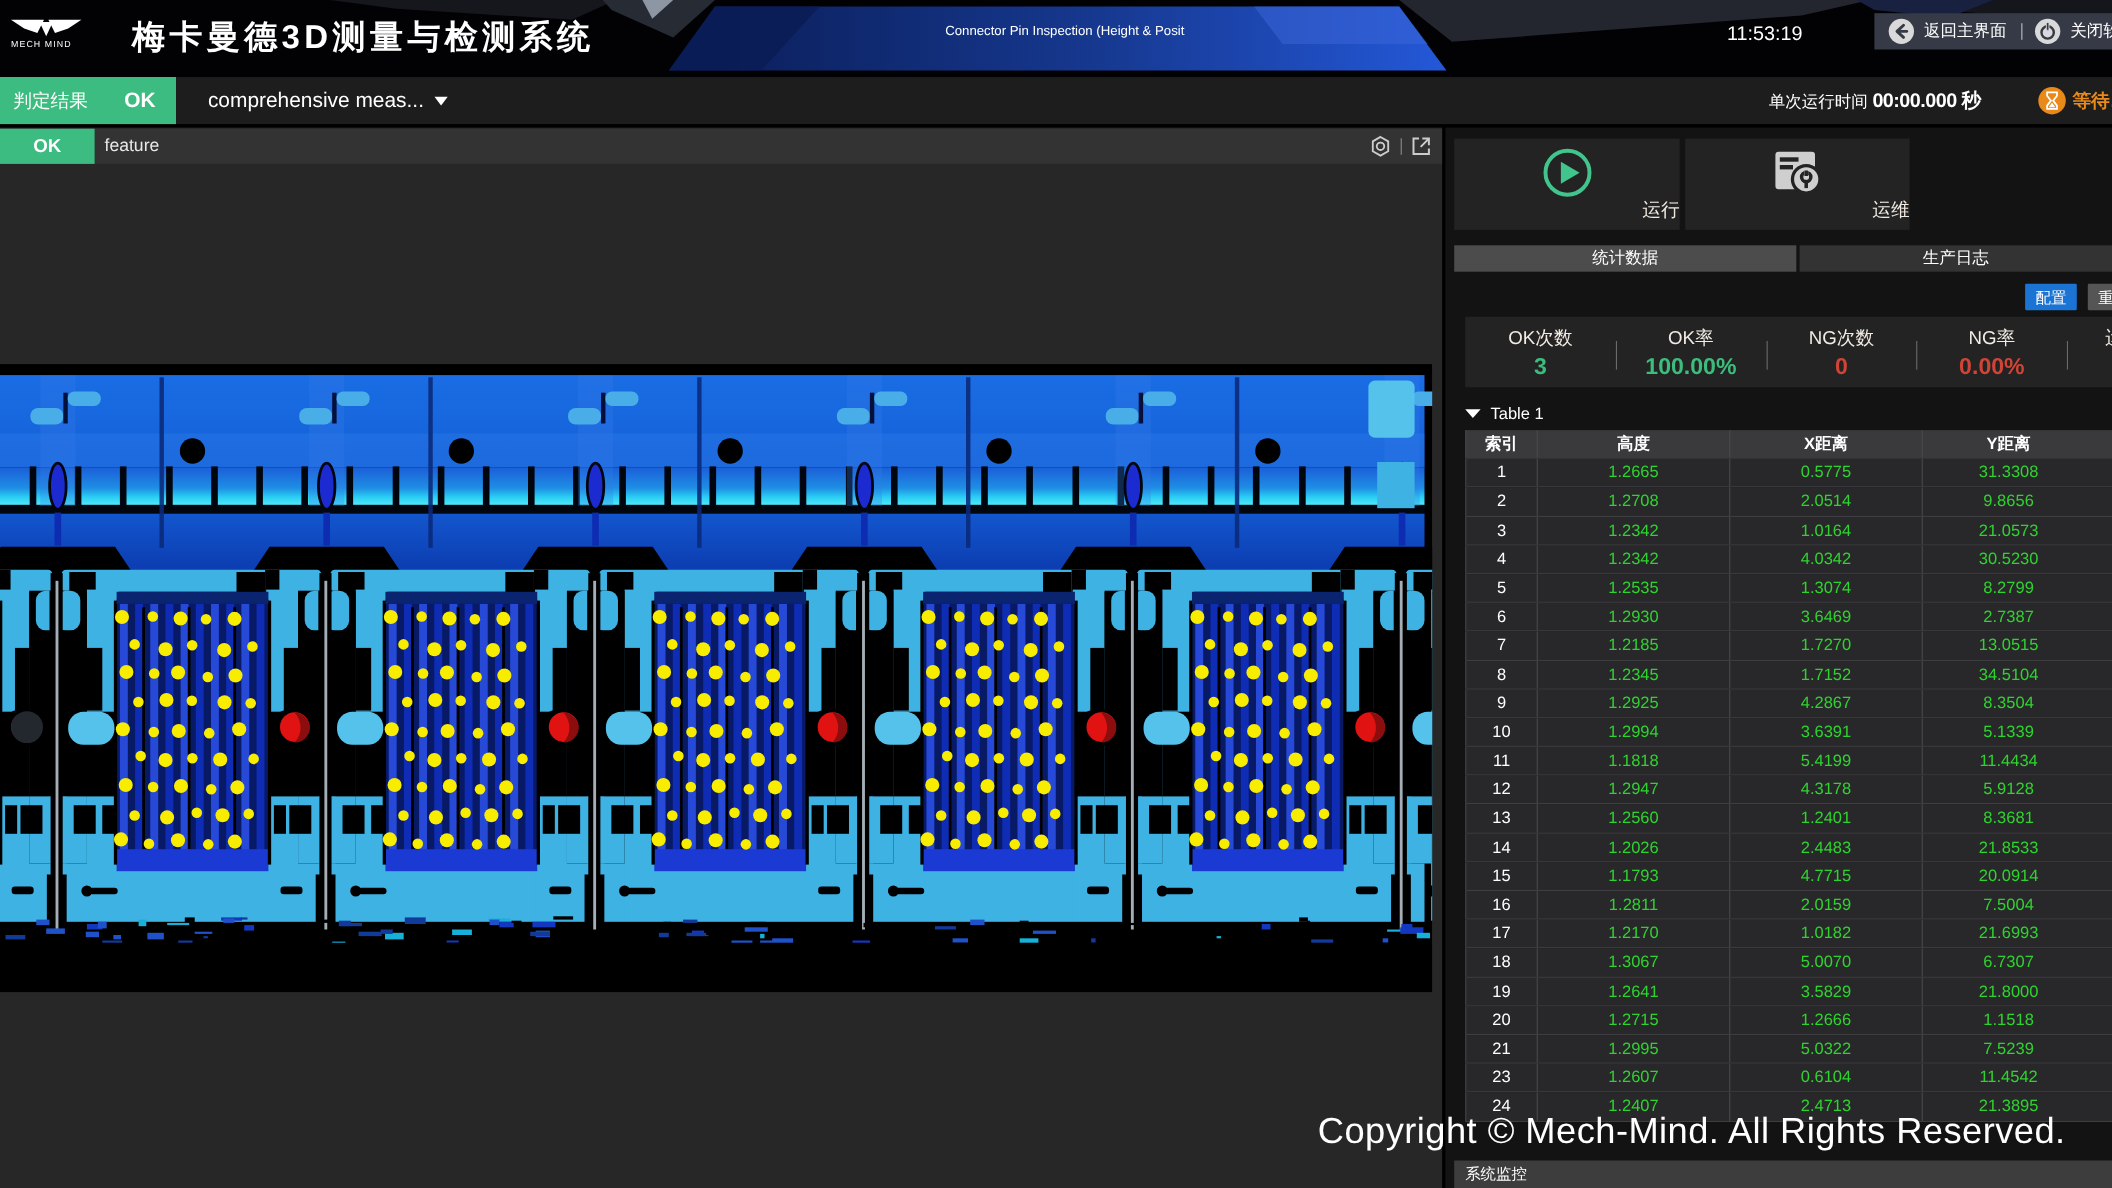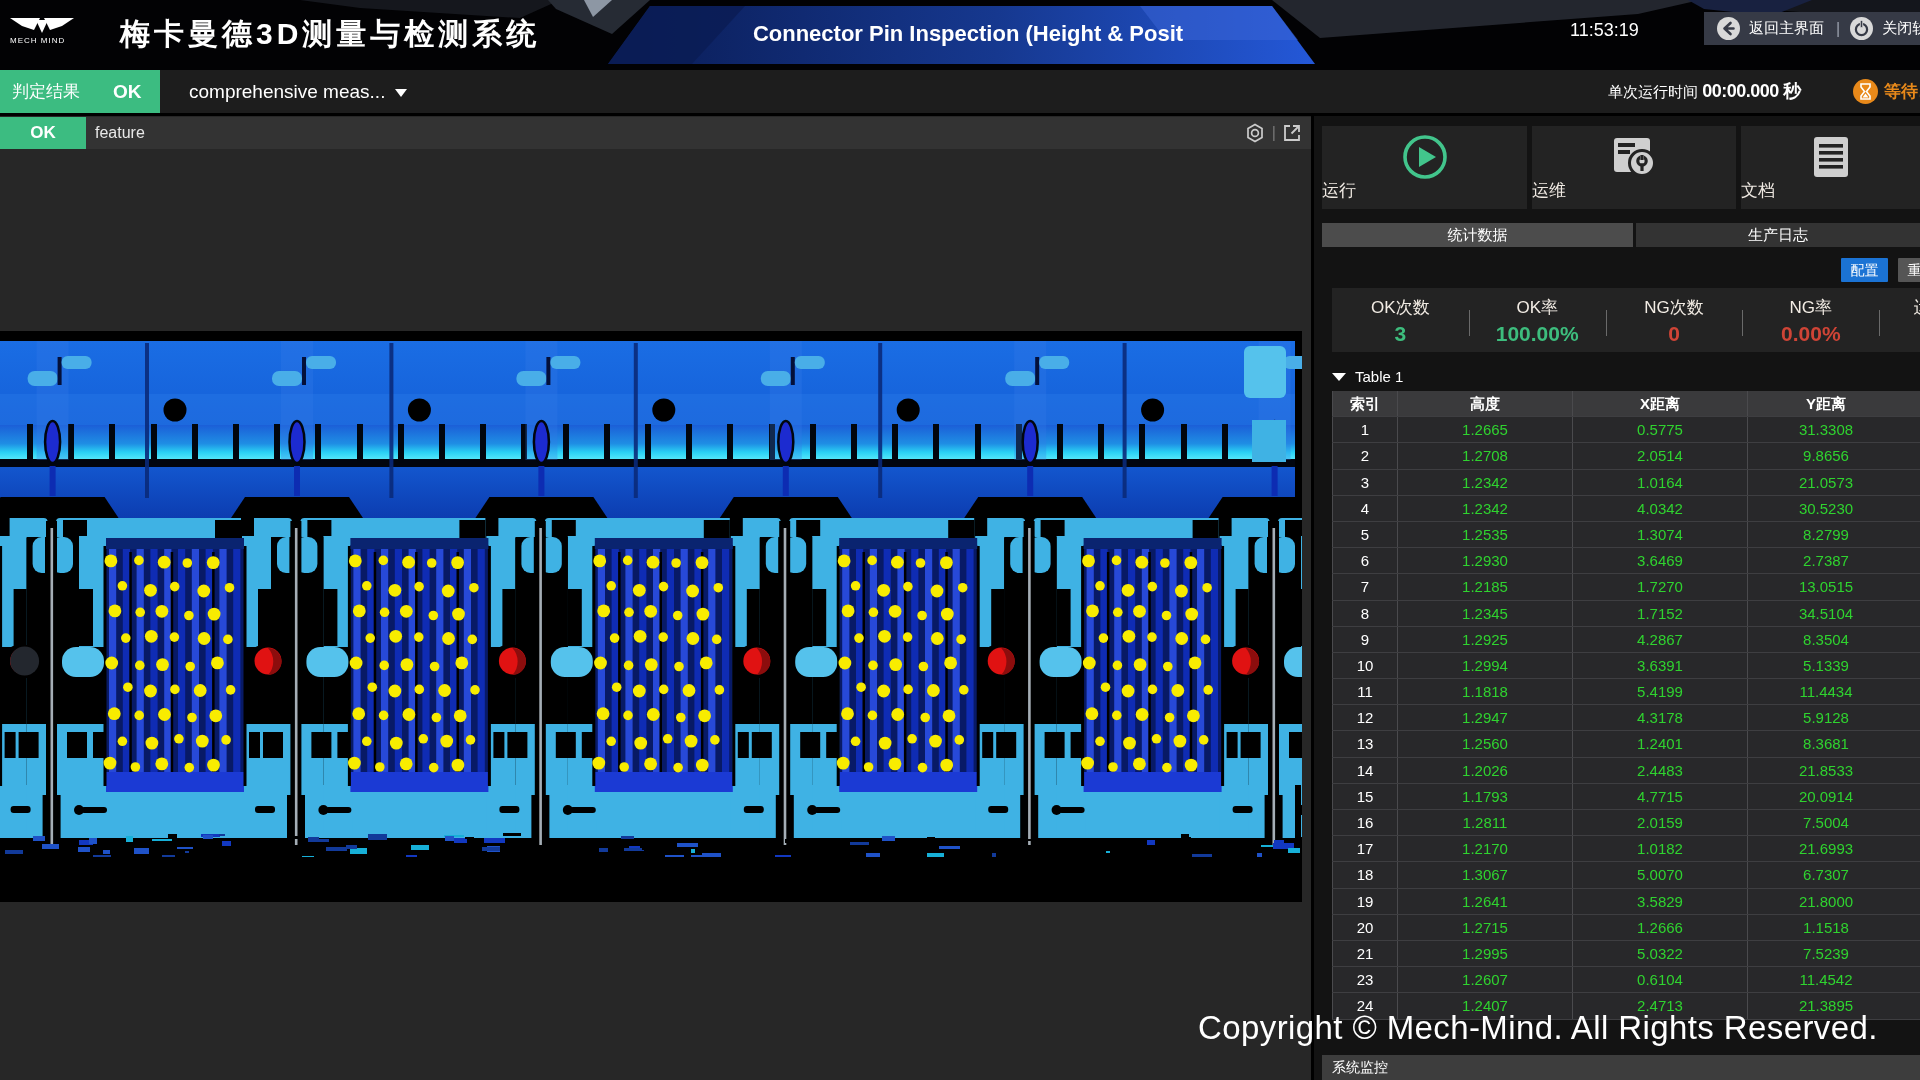--- a/index.html
+++ b/index.html
@@ -5,22 +5,22 @@
 <style>
 * { margin:0; padding:0; box-sizing:border-box; }
 html,body { width:1920px; height:1080px; overflow:hidden; background:#000;
   font-family:"Liberation Sans", sans-serif; }
 #root { position:absolute; left:0; top:0; width:1920px; height:1080px; overflow:hidden; }
 
 
 #topbar { position:absolute; left:0; top:0; width:1920px; height:70px; background:#020204; }
 #topbar svg { position:absolute; left:0; top:0; }
 #logo-cn { position:absolute; left:120px; top:14px; font-size:30px; font-weight:bold; color:#fff; letter-spacing:4px;}
-#title { position:absolute; left:968px; top:21px; transform:translateX(-50%); font-size:22px;
-  font-weight:bold; color:#fff; white-space:nowrap; }
+#title { position:absolute; left:968px; top:21px; transform:translateX(-50%); font-size:12px;
+  font-weight:normal; color:#fff; white-space:nowrap; }
 #clock { position:absolute; left:1570px; top:20px; font-size:18px; color:#fff; }
 #winbtns { position:absolute; left:1704px; top:12px; width:260px; height:33px; background:#363a46;
   color:#fff; font-size:15px; display:flex; align-items:center; white-space:nowrap; overflow:hidden; }
 #winbtns .circ { width:23px; height:23px; border-radius:50%; background:#d9d9d9; display:inline-block;
   margin-left:13px; position:relative; }
 #winbtns .sep { color:#9aa0ad; margin:0 10px 0 12px; font-size:16px; }
 
 
 #bar2 { position:absolute; left:0; top:70px; width:1920px; height:43px; background:#1d1d1d; }
 #badge { position:absolute; left:0; top:0; width:160px; height:43px; background:#3cbc81; color:#fff;
@@ -40,21 +40,21 @@
 #left { position:absolute; left:0; top:116px; width:1311px; height:964px; background:#272727; }
 #ltabs { position:absolute; left:0; top:1px; width:1311px; height:32px; background:#333333; }
 #oktab { position:absolute; left:0; top:0; width:86px; height:32px; background:#3cbc81; color:#fff;
   font-weight:bold; font-size:17px; text-align:center; line-height:32px; }
 #feat { position:absolute; left:95px; top:0; height:32px; line-height:32px; color:#e8e8e8; font-size:16px; }
 #licons { position:absolute; right:9px; top:0; height:32px; display:flex; align-items:center; color:#ccc; }
 
 
 #right { position:absolute; left:1314px; top:116px; width:606px; height:964px; background:#131313; }
 .bigbtn { position:absolute; top:10px; height:83px; background:#232323; }
-.bigbtn .lbl { position:absolute; left:0; right:0; bottom:7px; text-align:left; color:#efe9e2; font-size:17px; }
+.bigbtn .lbl { position:absolute; left:0; right:0; bottom:7px; text-align:right; color:#efe9e2; font-size:17px; }
 #bb1 { left:8px; width:205px; }
 #bb2 { left:218px; width:204px; }
 #bb3 { left:427px; width:179px; }
 .bicon { position:absolute; left:50%; top:8px; transform:translateX(-50%); }
 .rtab { position:absolute; top:107px; height:24px; color:#fff; font-size:15px; text-align:center; line-height:24px; }
 #rt1 { left:8px; width:311px; background:#4c4c4c; }
 #rt2 { left:322px; width:284px; background:#333333; }
 .sbtn { position:absolute; top:142px; height:24px; border-radius:1px; color:#fff; font-size:14px;
   text-align:center; line-height:24px; }
 #cfg { left:527px; width:47px; background:#1b73d4; }
@@ -451,32 +451,20 @@
           <rect x="7" y="16" width="12" height="4" fill="#232323"></rect>
           <circle cx="31" cy="29" r="12.5" fill="#cfcfcf" stroke="#232323" stroke-width="3"></circle>
           <circle cx="31" cy="27" r="4.2" fill="none" stroke="#232323" stroke-width="3.2"></circle>
           <rect x="29.2" y="19" width="3.6" height="6" fill="#cfcfcf"></rect>
           <rect x="29.4" y="21" width="3.2" height="5" fill="#232323"></rect>
           <rect x="29.4" y="29.5" width="3.2" height="7.5" fill="#232323"></rect>
         </svg>
       </span>
       <span class="lbl">运维</span>
     </div>
-    <div class="bigbtn" id="bb3">
-      <span class="bicon">
-        <svg width="42" height="46" viewBox="0 0 42 46">
-          <rect x="4" y="3" width="34" height="40" rx="3" fill="#cfcfcf"></rect>
-          <rect x="9" y="10" width="24" height="3.6" fill="#232323"></rect>
-          <rect x="9" y="17" width="24" height="3.6" fill="#232323"></rect>
-          <rect x="9" y="24" width="24" height="3.6" fill="#232323"></rect>
-          <rect x="9" y="31" width="24" height="3.6" fill="#232323"></rect>
-        </svg>
-      </span>
-      <span class="lbl">文档</span>
-    </div>
     <div class="rtab" id="rt1">统计数据</div>
     <div class="rtab" id="rt2">生产日志</div>
     <div class="sbtn" id="cfg">配置</div>
     <div class="sbtn" id="rst">重置</div>
     <div id="stats">
       <div class="col">
           <div class="h">OK次数</div>
           <div class="v green">3</div>
         </div>
       <div class="col">

